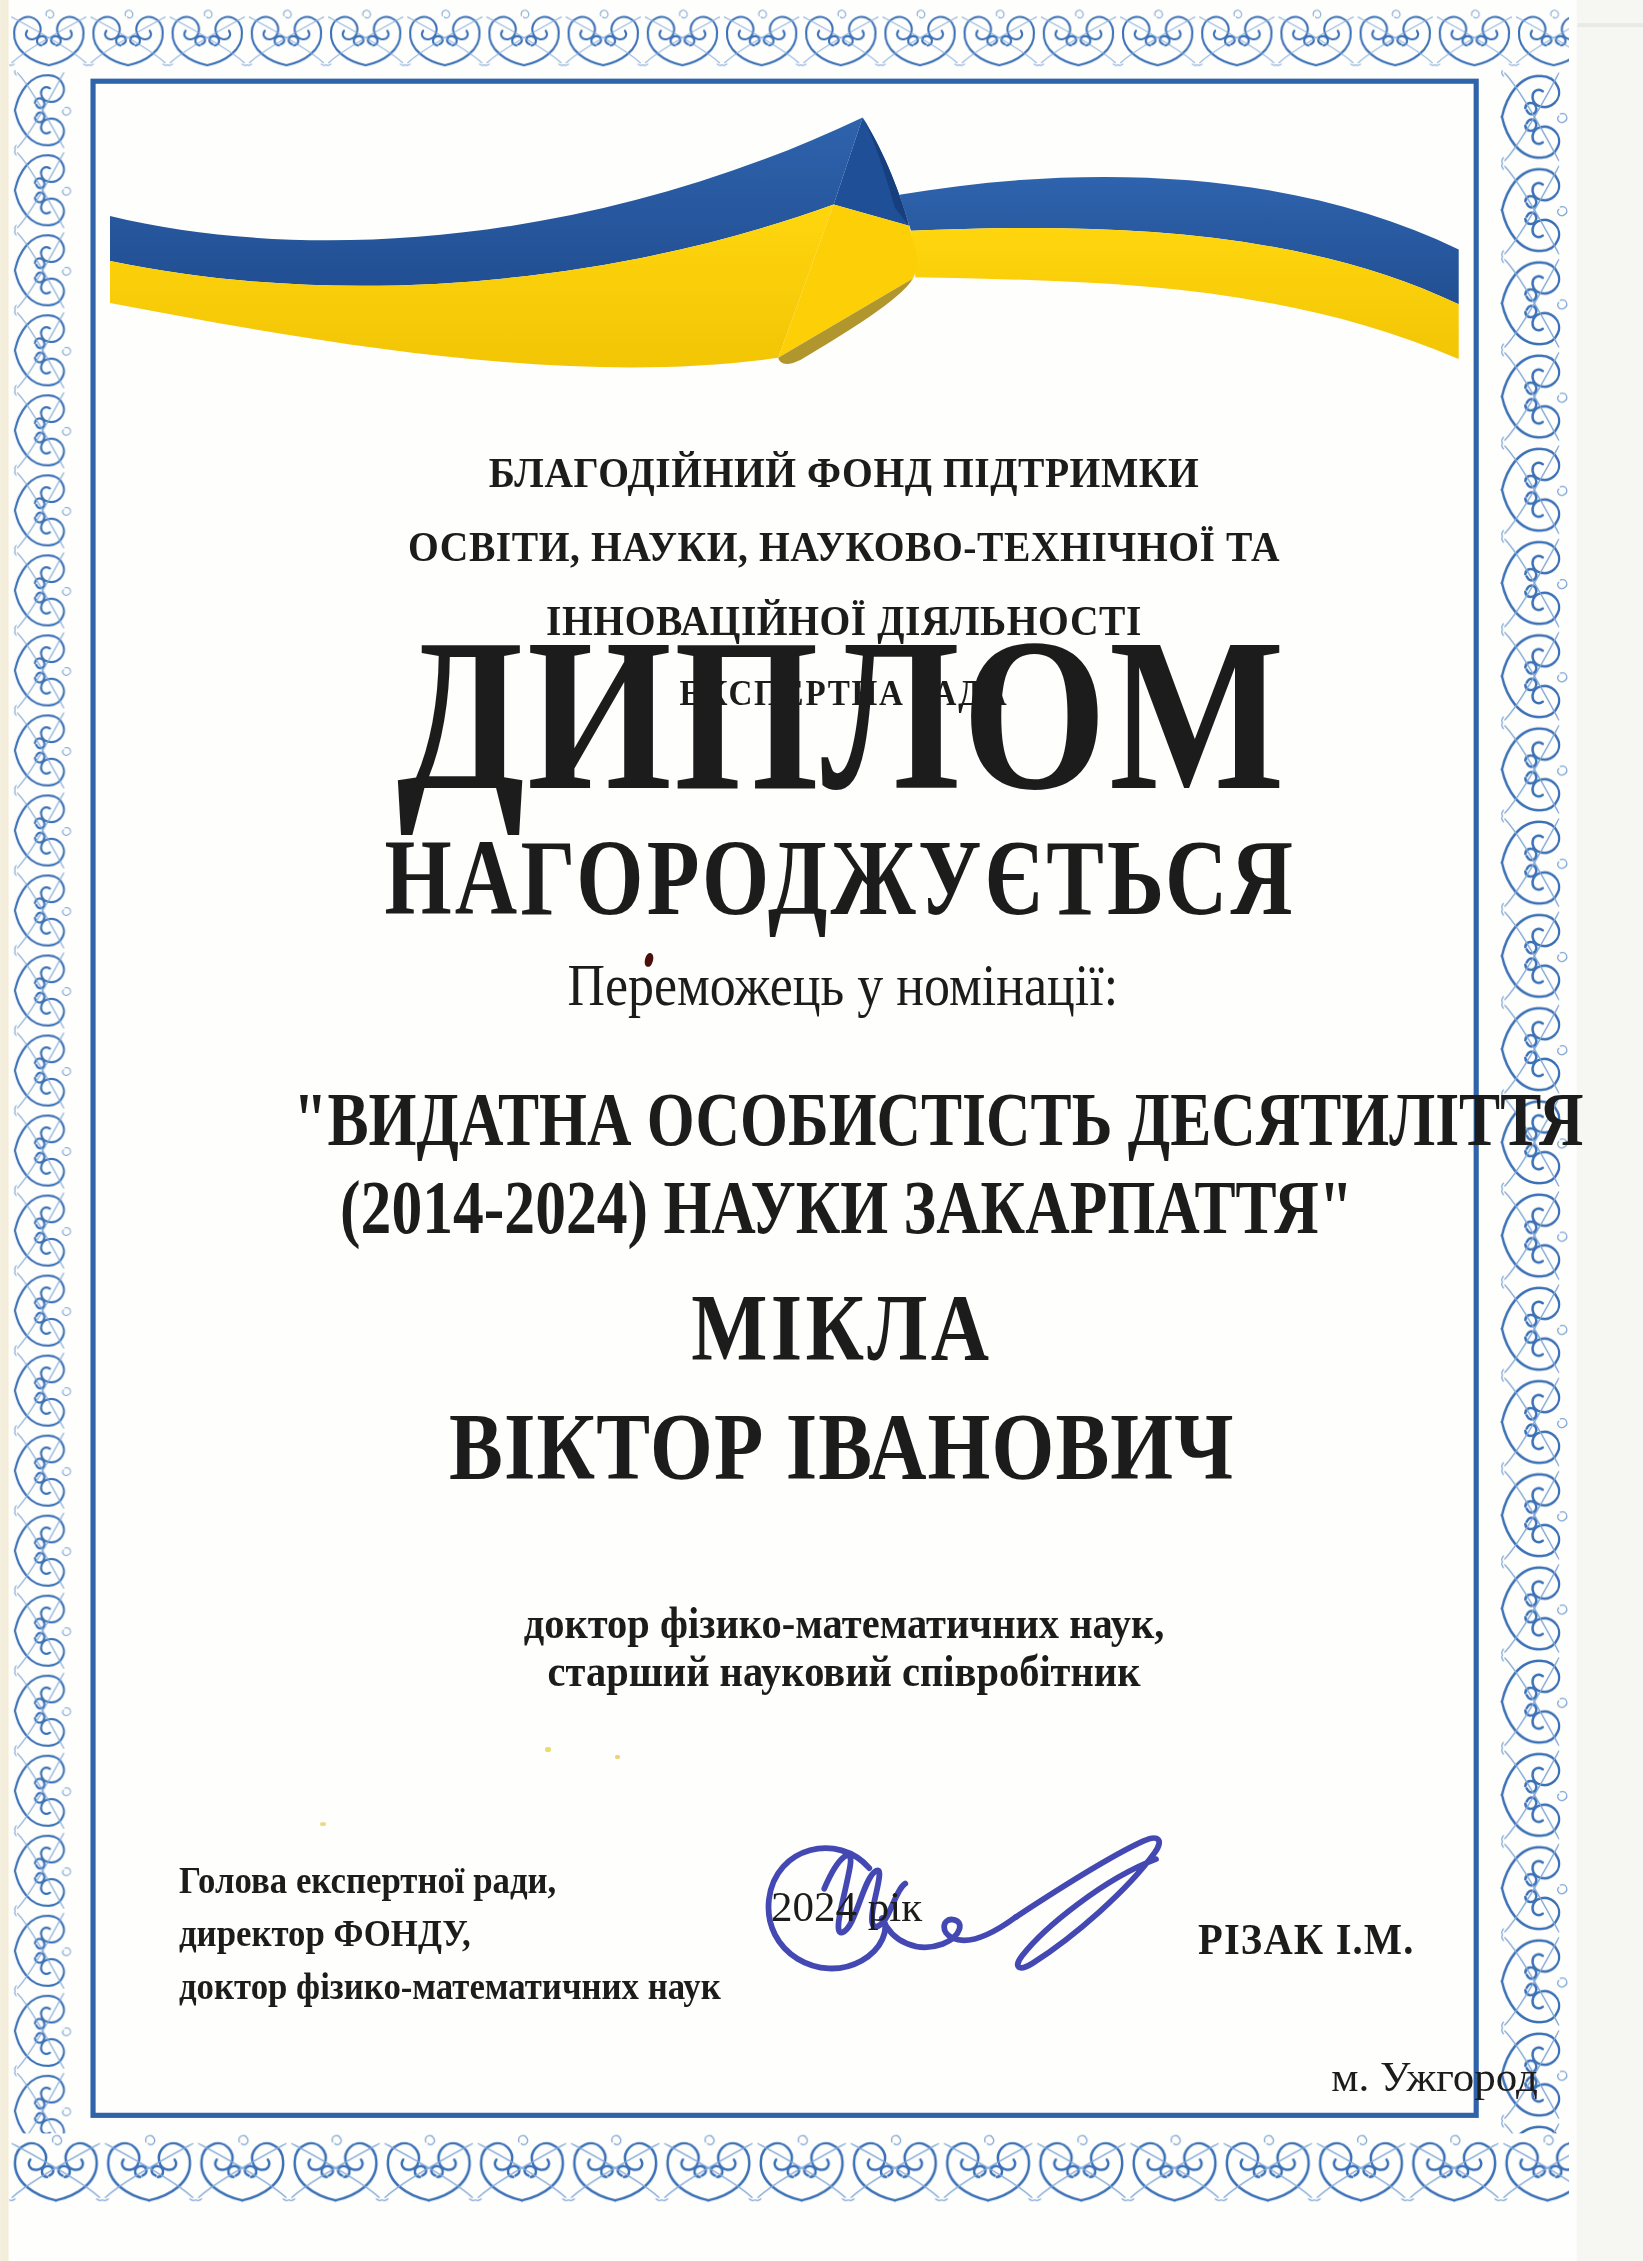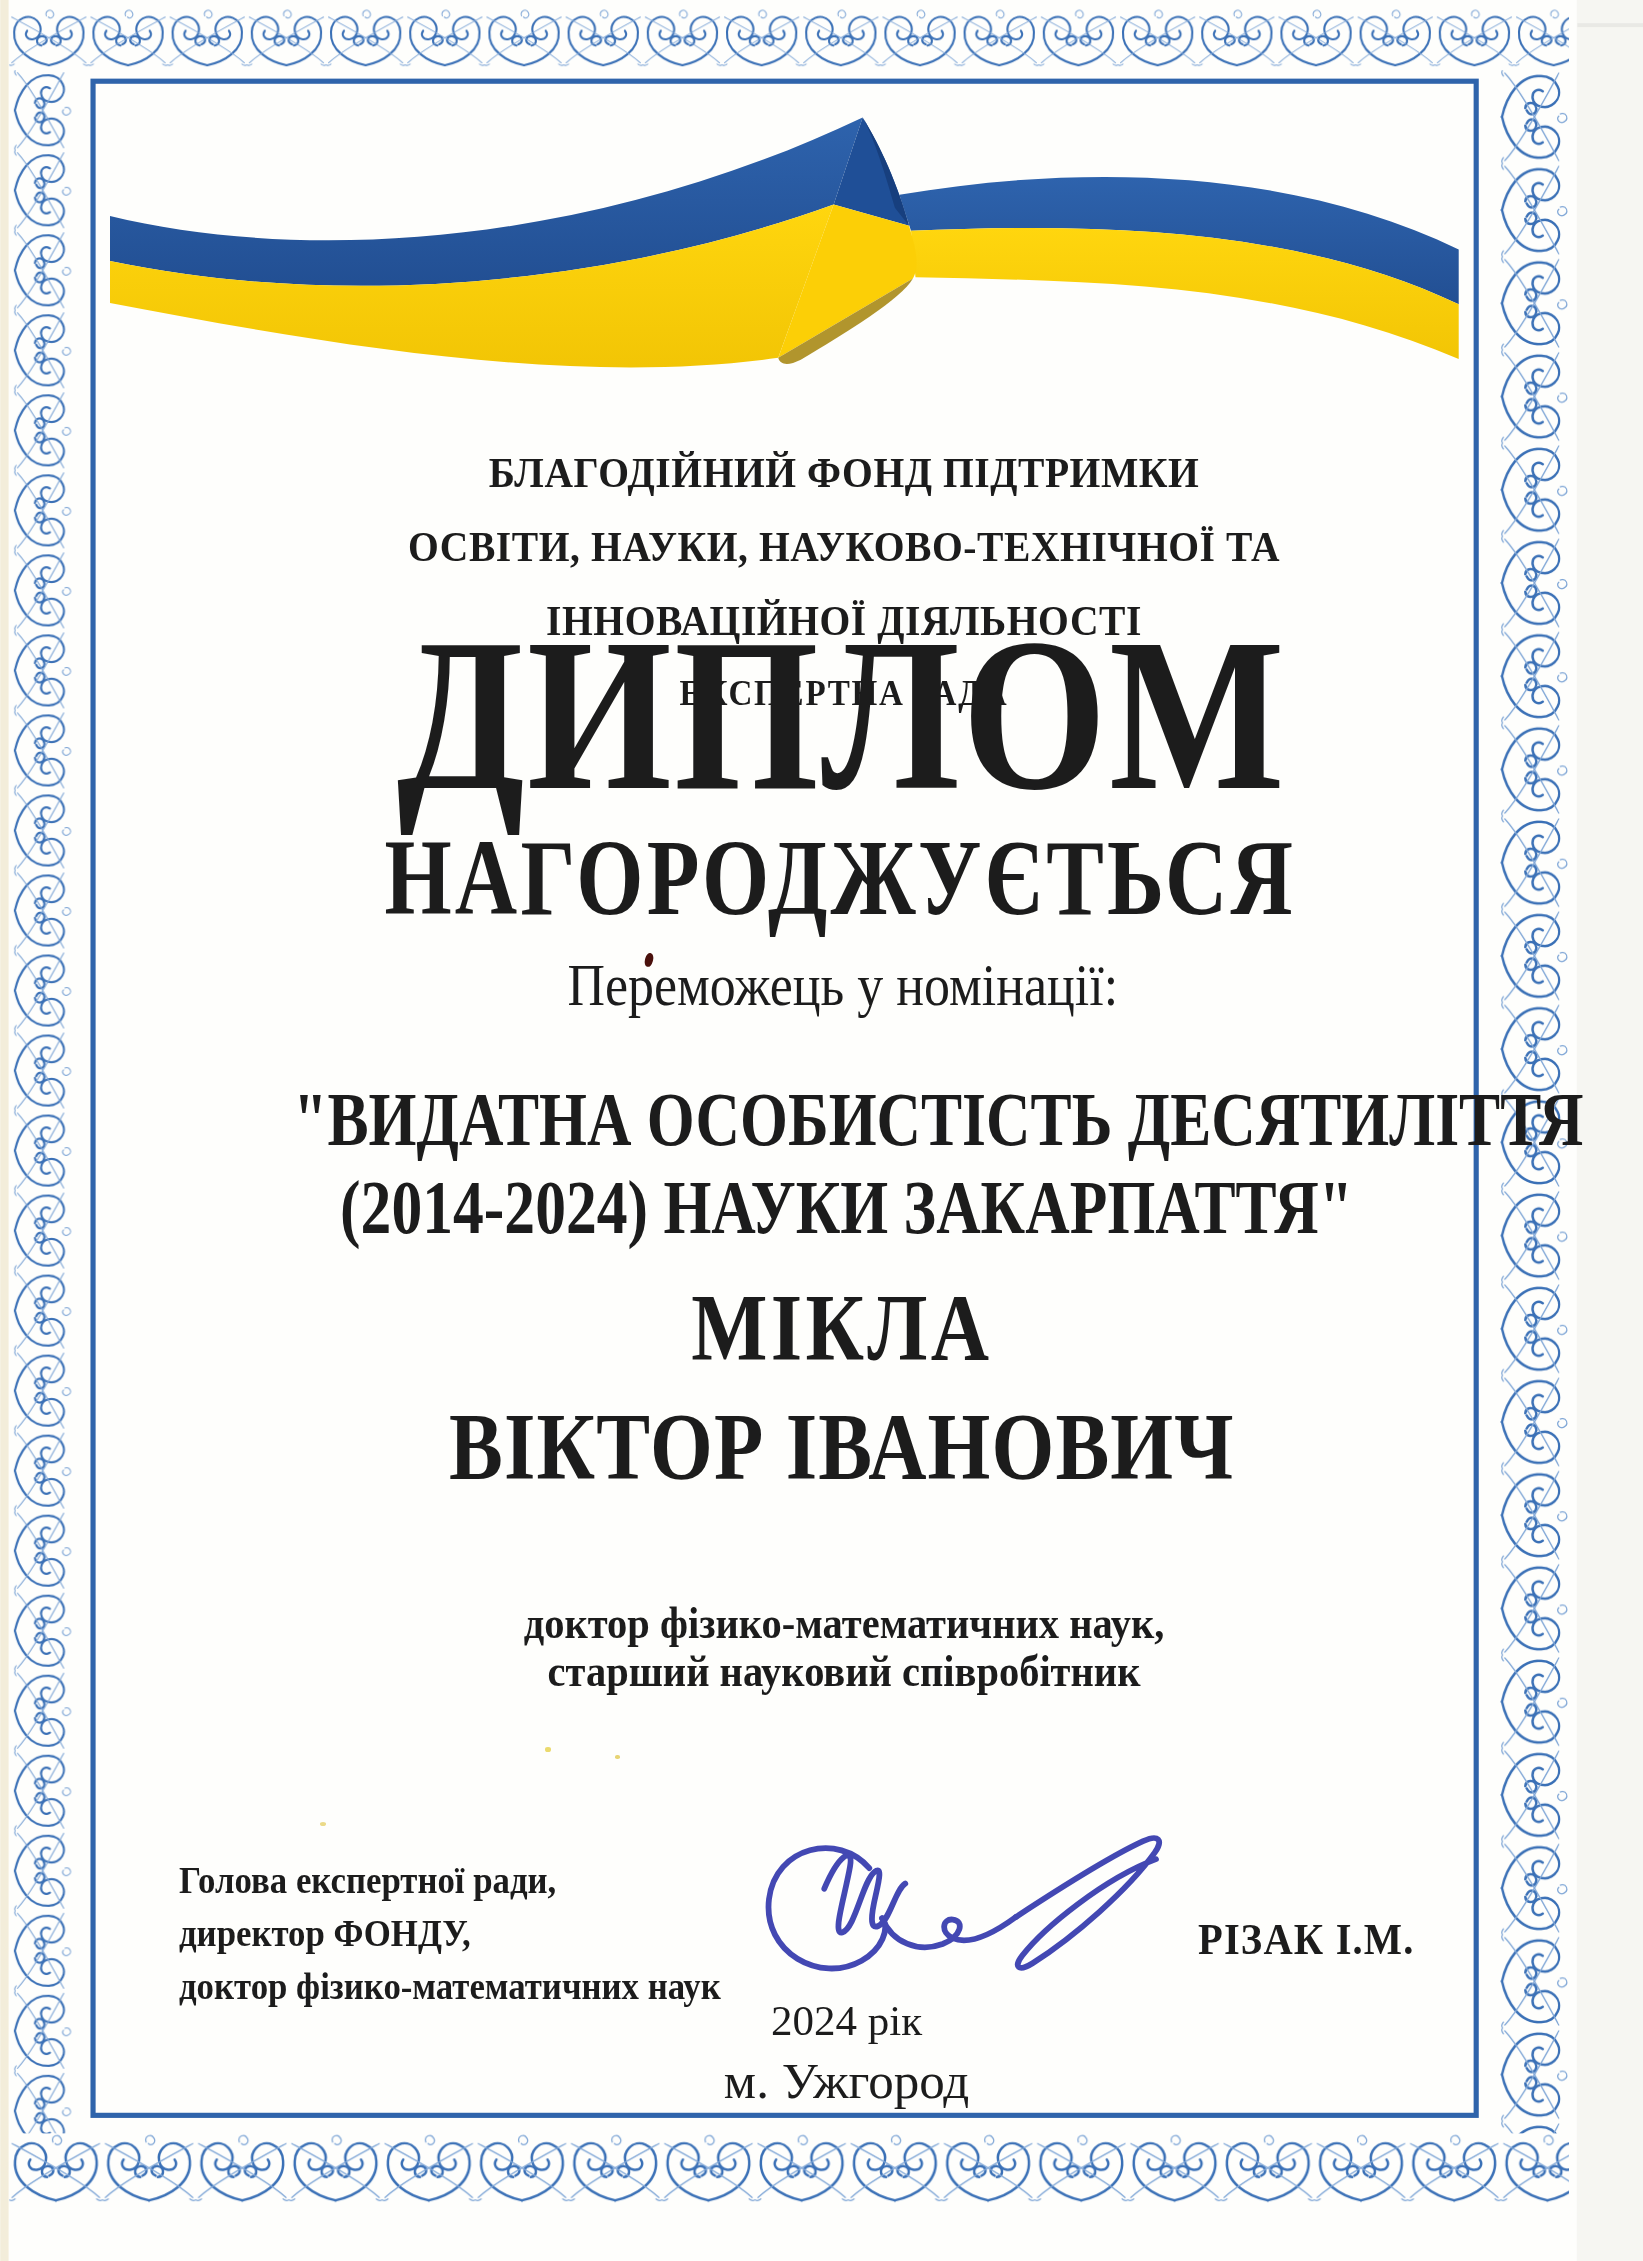--- a/index.html
+++ b/index.html
@@ -26,22 +26,22 @@
   #nagorod   { top:824px; font-size:108px; line-height:108px; letter-spacing:3.9px; }
   #peremozh  { top:951px; font-size:59px;  }
   #nominat   { top:1075px; font-size:77px; line-height:88px; }
   #mikla     { top:1281px; font-size:95px; line-height:95px; letter-spacing:3.9px; }
   #viktor    { top:1400px; font-size:95px; line-height:95px; letter-spacing:1.3px; }
   #degree    { top:1600px; font-size:44px;  line-height:48px; }
   #role      { position:absolute; left:179px; top:1854px; font-size:37px; line-height:53px;
                font-weight:bold; text-align:left; white-space:nowrap; transform-origin:left top; transform:scaleX(0.94); }
   #rizak     { position:absolute; left:1198px; top:1913px; font-size:45px; font-weight:bold;
                letter-spacing:1.3px; white-space:nowrap; transform-origin:left top; transform:scaleX(0.9); }
-  #year      { top:1996px; font-size:43px; }
-  #city      { top:2052px; font-size:51px; }
+  #year      { top:1882px; font-size:43px; }
+  #city      { top:2052px; font-size:43px;text-align:right; }
   .speck { position:absolute; border-radius:45%; }
 </style>
 </head>
 <body>
 
 <svg class="abs" style="left:0;top:0" width="1644" height="2261" viewBox="0 0 2550 3508">
   <defs>
     <g id="m">
       <path class="o1" d="M64,92 C36,86 6,68 8,38 C9,15 33,7 45,20 C55,31 51,48 38,50 C29,51 24,43 29,36"></path>
       <path class="o1" d="M64,92 C92,86 122,68 120,38 C119,15 95,7 83,20 C73,31 77,48 90,50 C99,51 104,43 99,36"></path>

